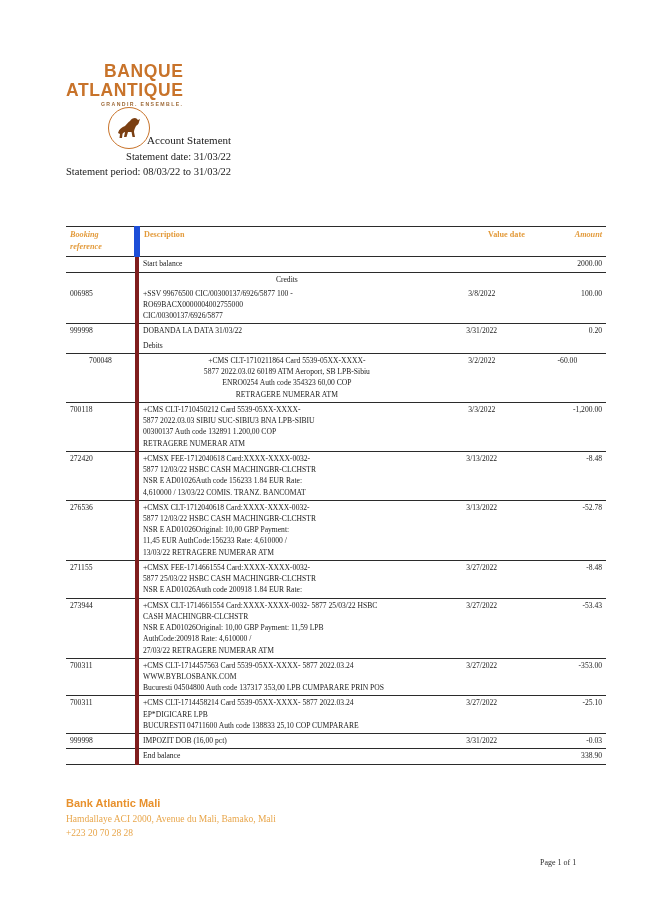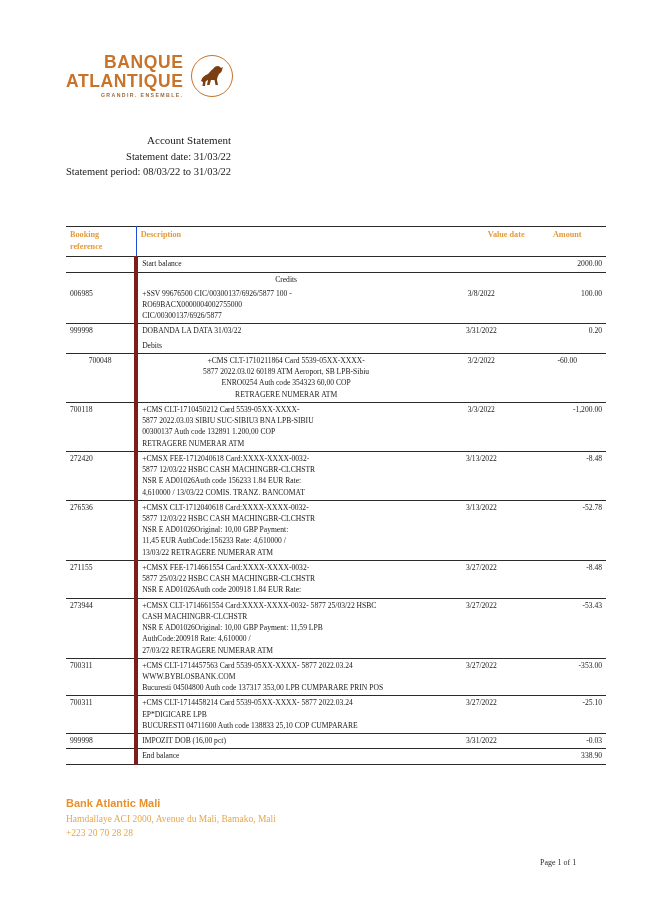--- a/index.html
+++ b/index.html
@@ -14,23 +14,24 @@
     background: #ffffff;
     font-family: "Liberation Serif", "DejaVu Serif", serif;
     color: #1a1a1a;
     overflow: hidden;
   }
 
   
   .logo-block {
     position: absolute;
     left: 66px;
-    top: 54px;
+    top: 63px;
     display: flex;
     align-items: center;
+    flex-direction: column;
   }
   .logo-text {
     text-align: right;
     line-height: 1.0;
   }
   .logo-l1, .logo-l2 {
     font-family: "Liberation Sans", "DejaVu Sans", sans-serif;
     font-weight: bold;
     font-size: 17.5px;
     letter-spacing: 0.6px;
@@ -87,24 +88,24 @@
   table.stmt th {
     color: #E39B3C;
     font-weight: bold;
     font-size: 8.2px;
     text-align: left;
     vertical-align: top;
     padding: 2px 4px 3px 4px;
     border-bottom: 1.1px solid #2b2b2b;
     border-top: 1.1px solid #2b2b2b;
   }
-  table.stmt th.c-ref  { width: 62px; border-right: 1px solid #1d4ed8; }
+  table.stmt th.c-ref  { width: 62px; border-right: 6px solid #1d4ed8; font-style: italic; }
   table.stmt th.c-desc { width: 300px; }
   table.stmt th.c-date { width: 90px; text-align: right; }
-  table.stmt th.c-amt  { width: 72px; text-align: center; }
+  table.stmt th.c-amt  { width: 72px; text-align: right; font-style: italic; }
 
   table.stmt td {
     vertical-align: top;
     padding: 1px 4px 2px 4px;
   }
   td.c-ref  { width: 62px; border-right: 4px solid #7f1d1d; white-space: nowrap; margin-left: 40px; }
   td.c-desc { width: 300px; }
   td.c-date { width: 90px; text-align: center; white-space: nowrap; }
   td.c-amt  { width: 72px; text-align: right; white-space: nowrap; }
 

